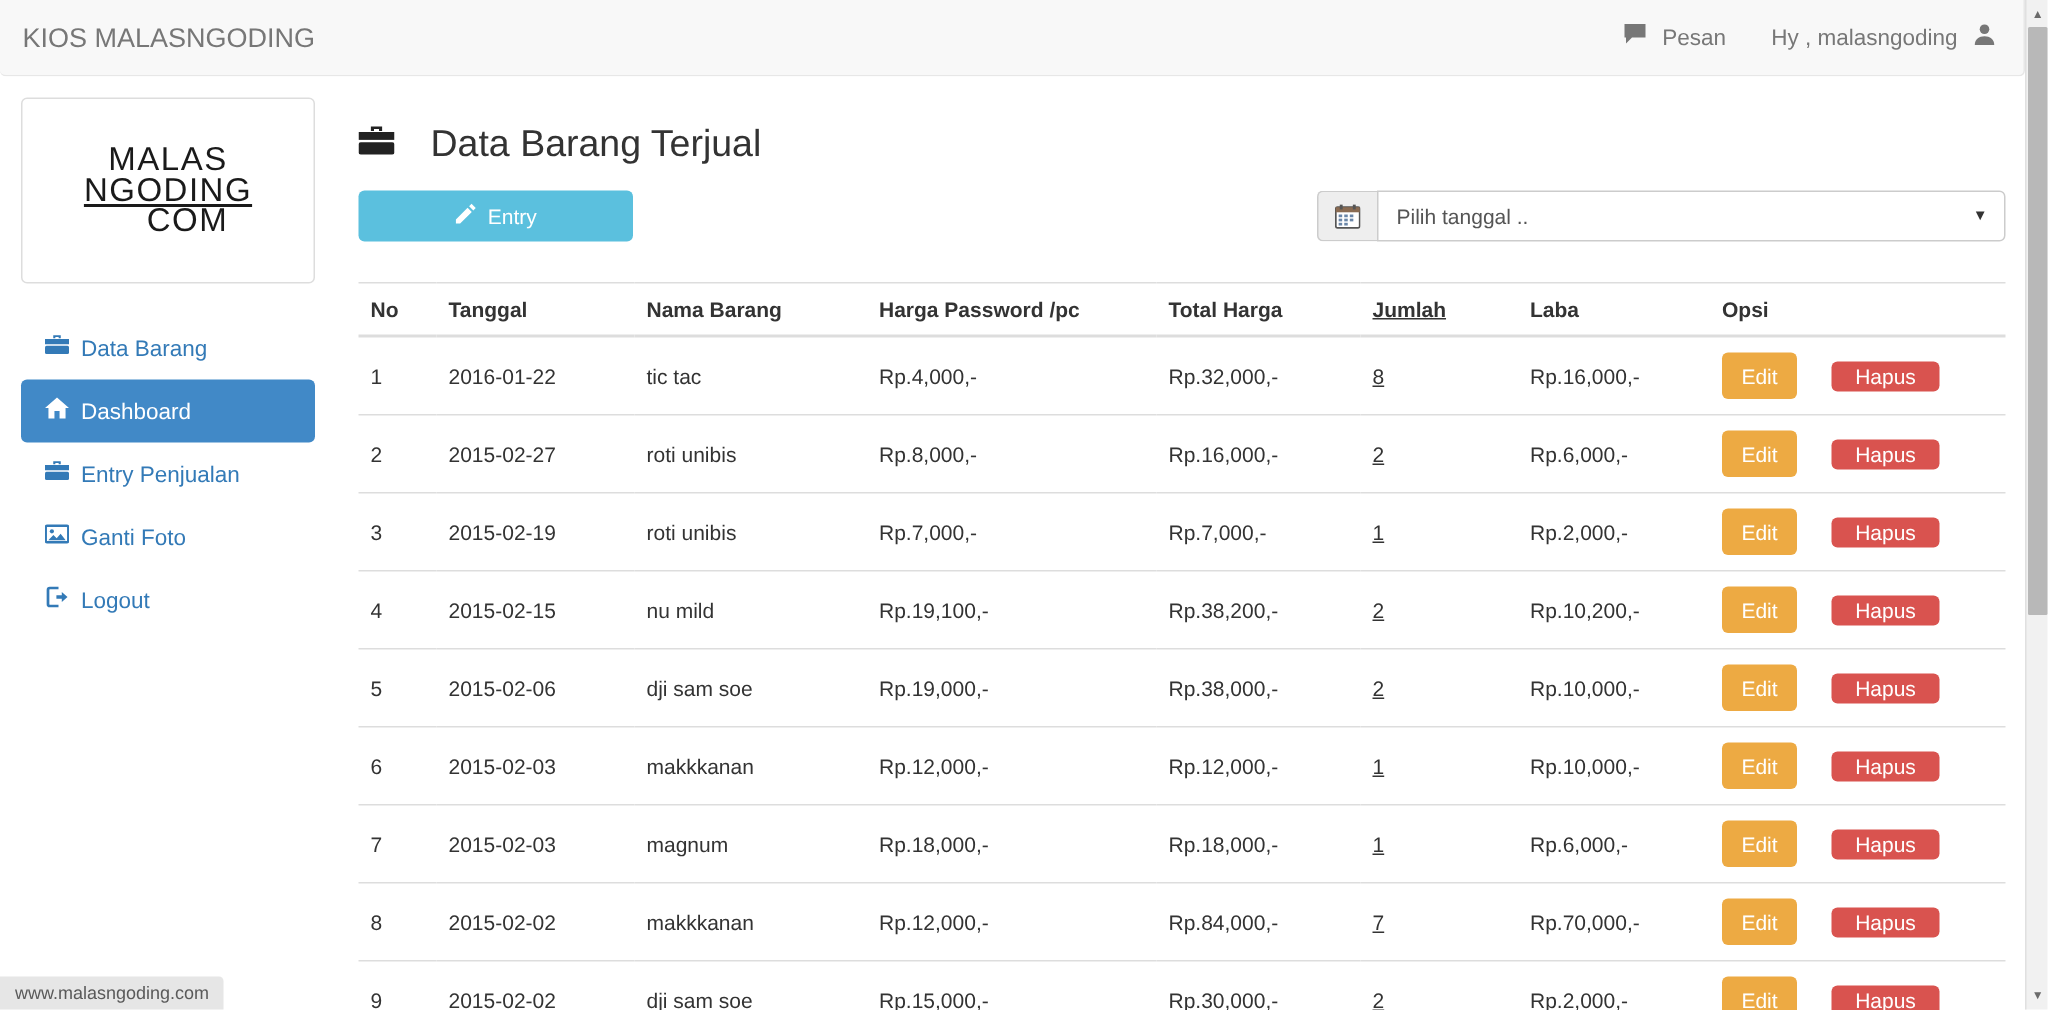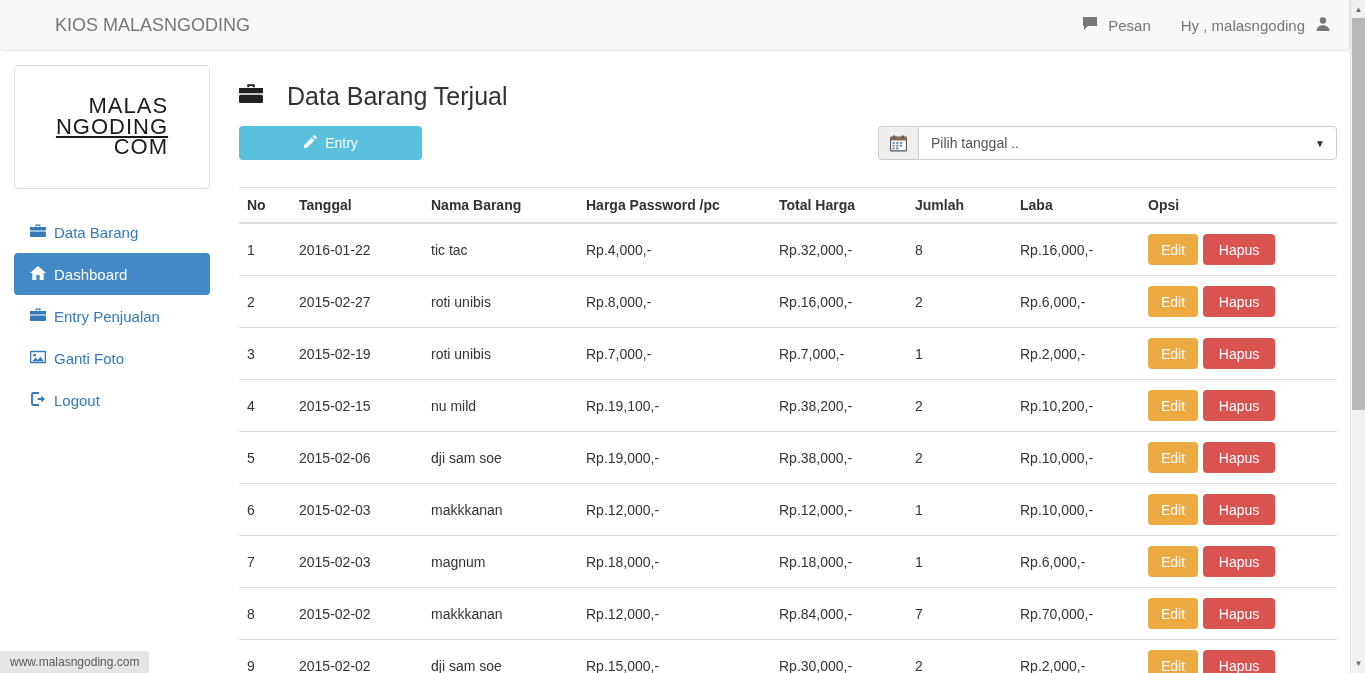--- a/index.html
+++ b/index.html
@@ -19,21 +19,20 @@
     border: 1px solid #e7e7e7;
     border-top: 0; border-left: 0;
     border-radius: 0 0 4px 4px;
   }
   .navbar-brand {
     position: absolute; left: 15px; top: 0;
     height: 50px; line-height: 50px;
     font-size: 18px; color: #777;
     padding: 0 15px 0 0;
     white-space: nowrap;
-    margin-left: 40px;
   }
   .navbar-right {
     position: absolute; right: 18px; top: 0;
     height: 50px; display: flex; align-items: center;
     gap: 30px;
   }
   .nav-link {
     font-size: 15px; color: #777;
     display: flex; align-items: center; gap: 10px;
     white-space: nowrap; cursor: pointer;
@@ -46,21 +45,21 @@
   }
   .logo-box {
     width: 196px; height: 124px;
     border: 1px solid #ddd;
     border-radius: 4px;
     background: #fff;
     display: flex; align-items: center; justify-content: center;
     overflow: hidden;
   }
   .logo-text {
-    text-align: right;
+    text-align: center;
     line-height: 0.95;
     color: #1a1a1a;
     font-family: "Liberation Sans", sans-serif;
     letter-spacing: 1px;
   }
   .logo-l1 { font-size: 22px; display:block; }
   .logo-l2 { font-size: 22px; display:block;text-decoration:underline; }
   .logo-l3 { font-size: 22px; display:block; padding-left: 26px; }
   .navlist { margin-top: 22px; }
   .navitem {
@@ -156,31 +155,32 @@
     color: #333;
     vertical-align: middle;
     white-space: nowrap;
   }
   table.data tbody tr:first-child td { border-top: 0; }
   .c-no    { width: 52px; }
   .c-tgl   { width: 132px; }
   .c-nama  { width: 155px; }
   .c-harga { width: 193px; }
   .c-total { width: 136px; }
-  .c-jml   { width: 105px; }
+  .c-jml   { width: 105px; text-decoration: underline; }
   .c-laba  { width: 128px; }
   .c-opsi  { width: auto; }
   .btn-edit {
     width: 50px; height: 31px;
     background: #edaa43;
     margin-right: 5px;
   }
   .btn-hapus {
-    width: 72px; height: 31px;
+    width: 72px; height: 20px;
     background: #d9534f;
+    margin-left: 18px;
   }
   .opsi-cell { padding-top: 10px !important; padding-bottom: 10px !important; }
   
   .scrollbar {
     position: absolute; right: 0; top: 0;
     width: 15px; height: 673px;
     background: #f1f1f1;
     border-left: 1px solid #e0e0e0;
   }
   .sb-arrow {

